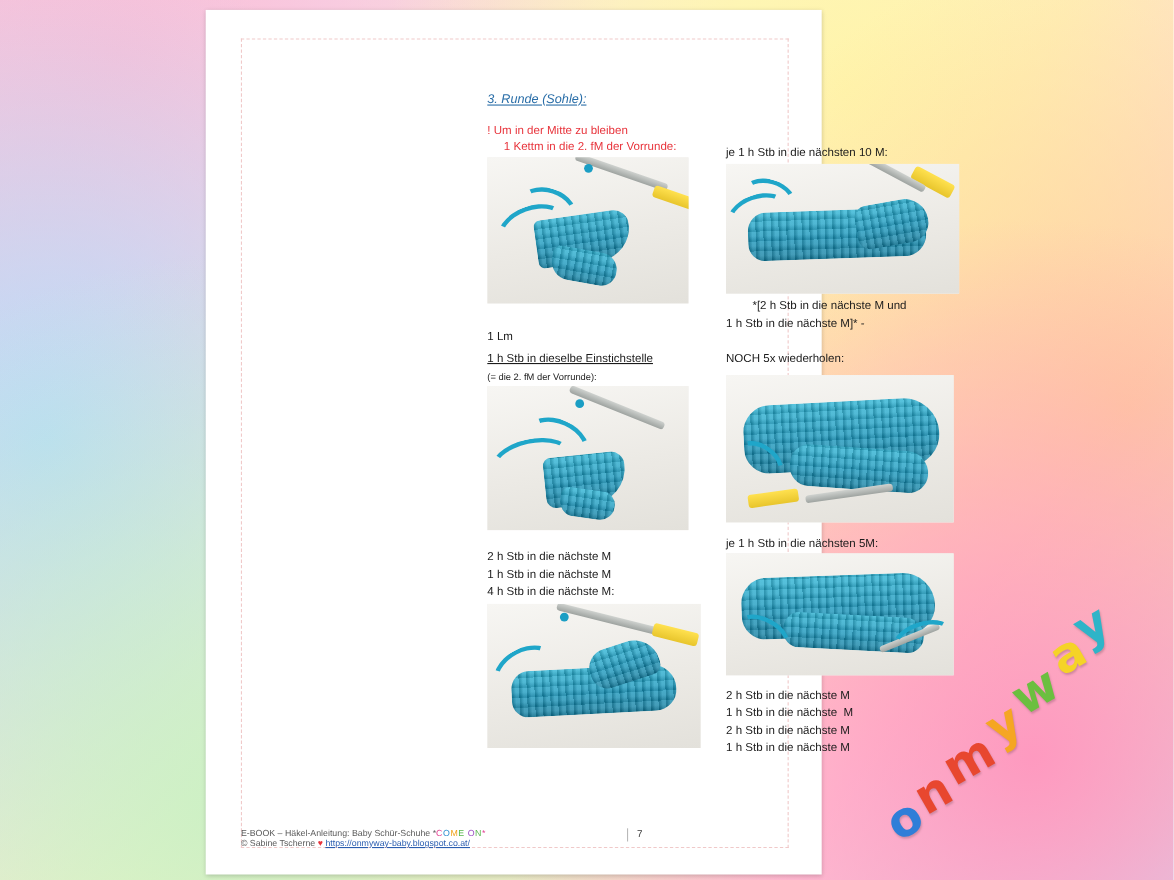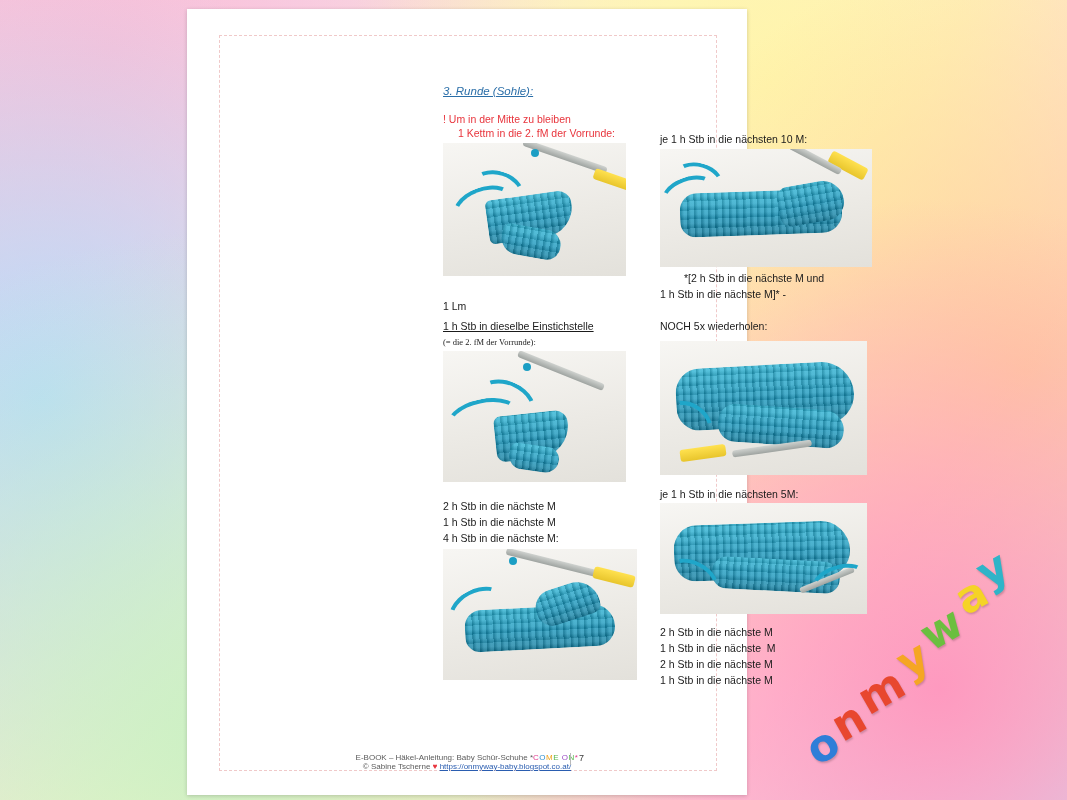--- a/index.html
+++ b/index.html
@@ -63,21 +63,20 @@
     font-style: italic;
     text-decoration: underline;
     white-space: pre;
   }
   .red {
     color: #e8343c;
     font-size: 10.5px;
   }
   .small {
     font-size: 8.5px;
-    font-family: Liberation Serif, serif;
   }
   .photo {
     position: absolute;
     overflow: hidden;
     background: #f2f1ee;
   }
   .photo .bg {
     position: absolute;
     inset: 0;
     background: linear-gradient(170deg, #f7f6f3 0%, #eceae5 55%, #e3e1db 100%);
@@ -110,21 +109,21 @@
     border-color: #1fa6c9 transparent transparent transparent;
     border-radius: 50%;
     background: transparent;
   }
   
   #footer {
     position: absolute;
     left: 32px;
     top: 744px;
     width: 496px;
-    text-align: center;
+    text-align: left;
   }
   .footer-line1 {
     font-size: 8px;
     color: #5b5b5b;
     white-space: nowrap;
   }
   .footer-line2 {
     font-size: 8px;
     color: #5b5b5b;
     margin-top: 0;

